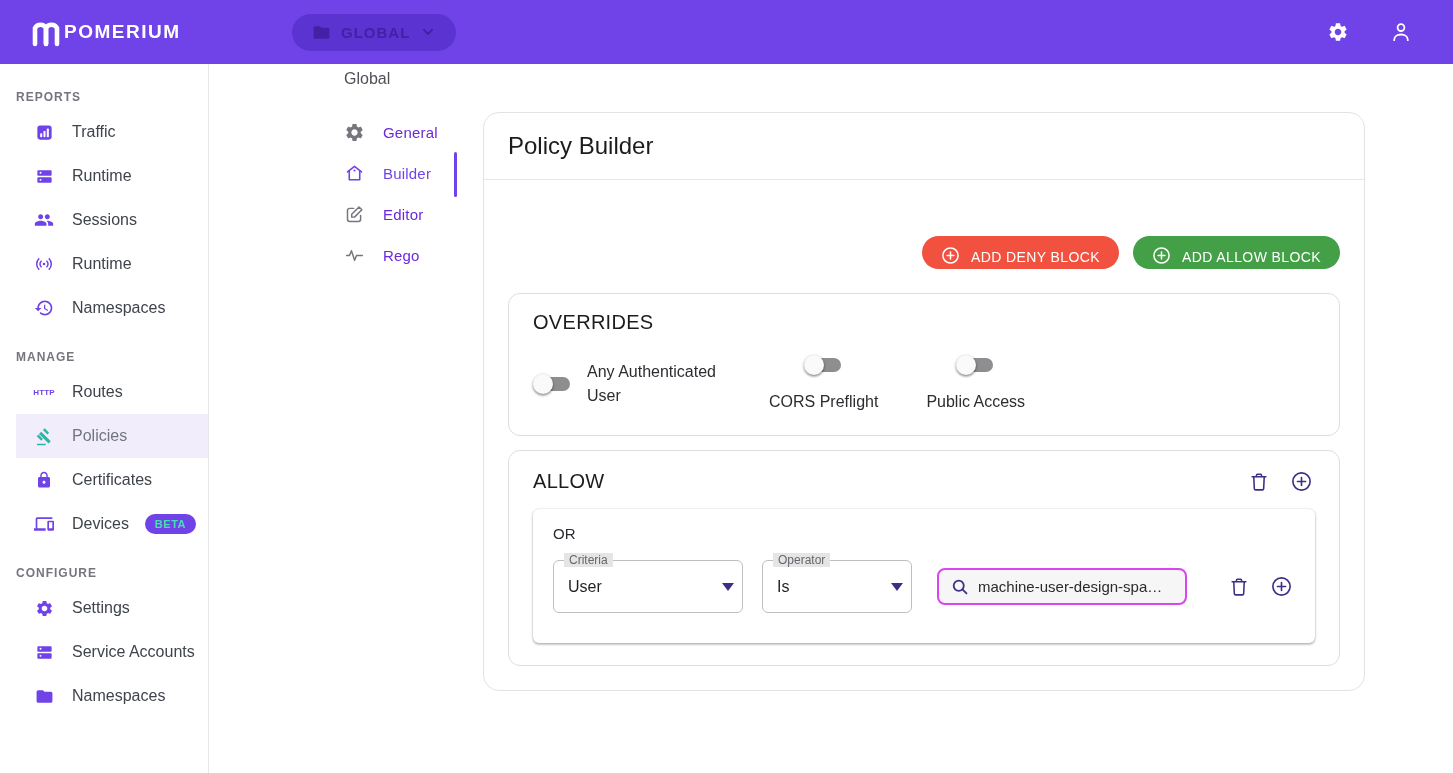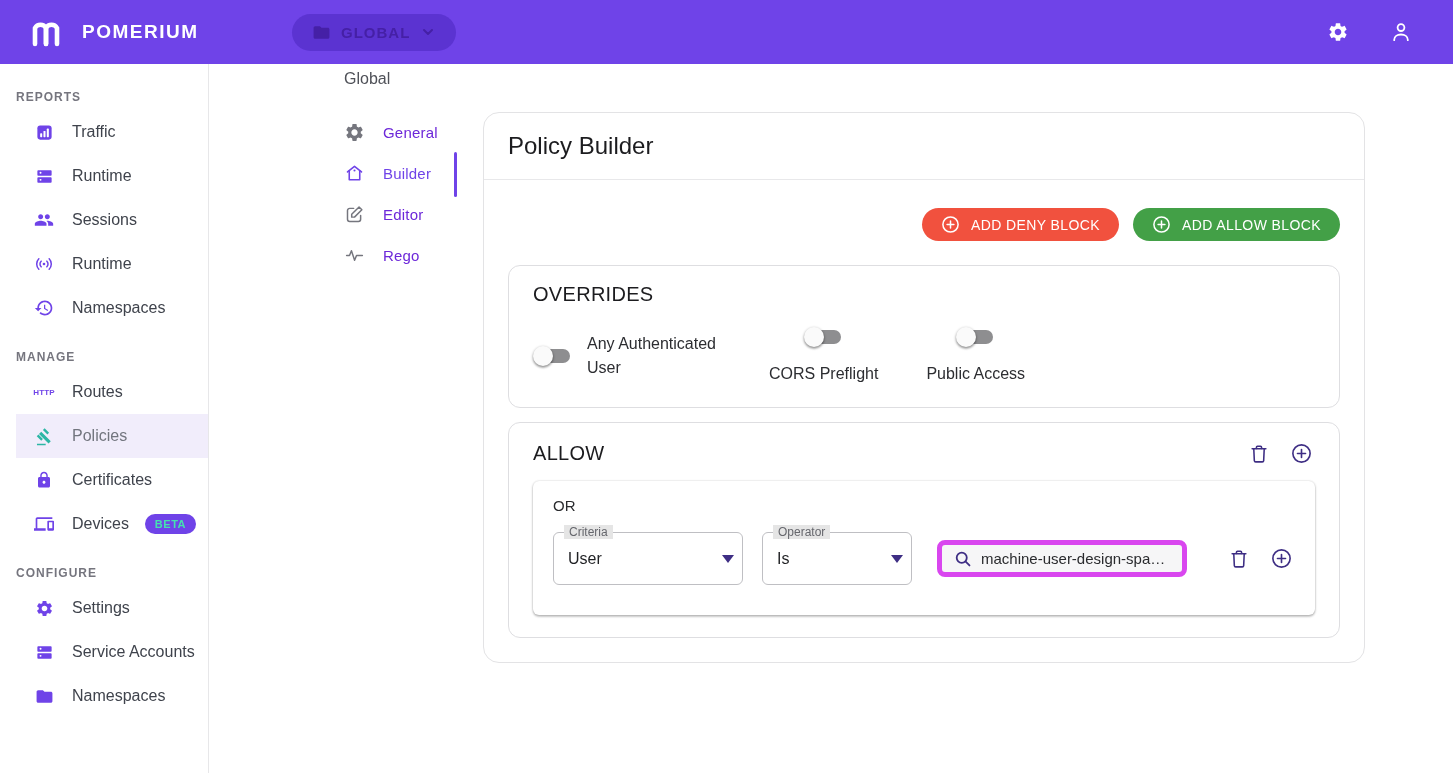--- a/index.html
+++ b/index.html
@@ -2,21 +2,21 @@
 <html><head>
 <meta charset="utf-8">
 <style>
   * { margin:0; padding:0; box-sizing:border-box; }
   html,body { width:1453px; height:773px; overflow:hidden; background:#fff;
     font-family:"Liberation Sans", sans-serif; color:#222; }
 
   
   .header { position:fixed; top:0; left:0; right:0; height:64px; background:#6F43E8;
     display:flex; align-items:center; z-index:10; }
-  .brand { display:flex; align-items:center; gap:18px; padding-left:28px; width:292px; }
+  .brand { display:flex; align-items:center; gap:0; padding-left:28px; width:292px; }
   .brand-name { color:#fff; font-weight:bold; font-size:19px; letter-spacing:1.5px; }
   .ns-pill { display:flex; align-items:center; gap:10px; height:37px; padding:0 20px;
     border-radius:19px; background:#5B33D1; border:none; cursor:pointer; }
   .ns-pill span { color:#4520A6; font-size:15px; font-weight:bold; letter-spacing:1px; }
   .header-right { margin-left:auto; display:flex; align-items:center; gap:40px; padding-right:40px; }
   .hicon { background:none; border:none; cursor:pointer; display:flex; }
 
   
   .sidebar { position:fixed; top:64px; left:0; bottom:0; width:209px; background:#fff;
     border-right:1px solid #e7e7e9; padding-top:6px; }
@@ -46,23 +46,23 @@
   .tab-indicator { position:absolute; right:0; top:40px; width:3px; height:45px;
     background:#6F43E8; border-radius:2px; }
 
   
   .card { flex:1; max-width:882px; border:1px solid #e3e3e5; border-radius:16px; background:#fff; }
   .card-head { padding:19px 24px; border-bottom:1px solid #e8e8ea; }
   .card-title { font-size:24px; color:#1C1C1F; }
   .card-body { padding:28px 24px 24px; }
 
   .btn-row { display:flex; justify-content:flex-end; gap:14px; margin-bottom:24px; }
-  .pill-btn { display:flex; align-items:center; gap:11px; height:33px; padding:16px 19px;
+  .pill-btn { display:flex; align-items:flex-end; gap:11px; height:33px; padding:4px 19px;
     border:none; border-radius:17px; color:#fff; font-size:14px; font-weight:500;
-    letter-spacing:.4px; cursor:pointer; font-family:inherit; }
+    letter-spacing:.4px; cursor:pointer; font-family:inherit;margin-top:28px; }
   .pill-btn.deny { background:#F1513E; }
   .pill-btn.allow { background:#43A047; }
 
   .block { border:1px solid #dedee1; border-radius:12px; padding:17px 24px 22px; }
   .block + .block { margin-top:14px; }
   .block-title { font-size:20px; color:#1C1C1F; letter-spacing:.3px; }
 
   .toggle-row { display:flex; align-items:center; margin-top:20px; }
   .toggle-item { display:flex; align-items:center; gap:14px; }
   .toggle-item + .toggle-item { margin-left:48px;flex-direction:column; }
@@ -89,21 +89,21 @@
   .mui-select .flabel { position:absolute; top:-8px; left:10px; background:#e5e5e5; padding:0 5px;
     font-size:12px; color:#66676D; }
   .mui-select .sval { font-size:16px; color:#1F2023; }
   .mui-select .caret { position:absolute; right:8px; top:50%; margin-top:-4px; width:0; height:0;
     border-left:6px solid transparent; border-right:6px solid transparent;
     border-top:8px solid #3E2E84; }
   .sel-criteria { width:190px; }
   .sel-operator { width:150px; margin-left:19px; }
 
   .search-field { margin-left:25px; width:250px; height:37px; display:flex; align-items:center;
-    gap:9px; background:#f6f6f7; border:5px solid #d946ef; border-radius:8px; padding:0 12px;
+    gap:9px; background:#f6f6f7; border:2px solid #d946ef; border-radius:8px; padding:0 12px;
     cursor:text; }
   .search-field .sv { font-size:15px; color:#2A2B2E; white-space:nowrap; overflow:hidden;
     text-overflow:ellipsis; flex:1; }
 </style>
 </head>
 <body>
 
 <div class="header">
   <div class="brand">
     <span style="display:flex;">

